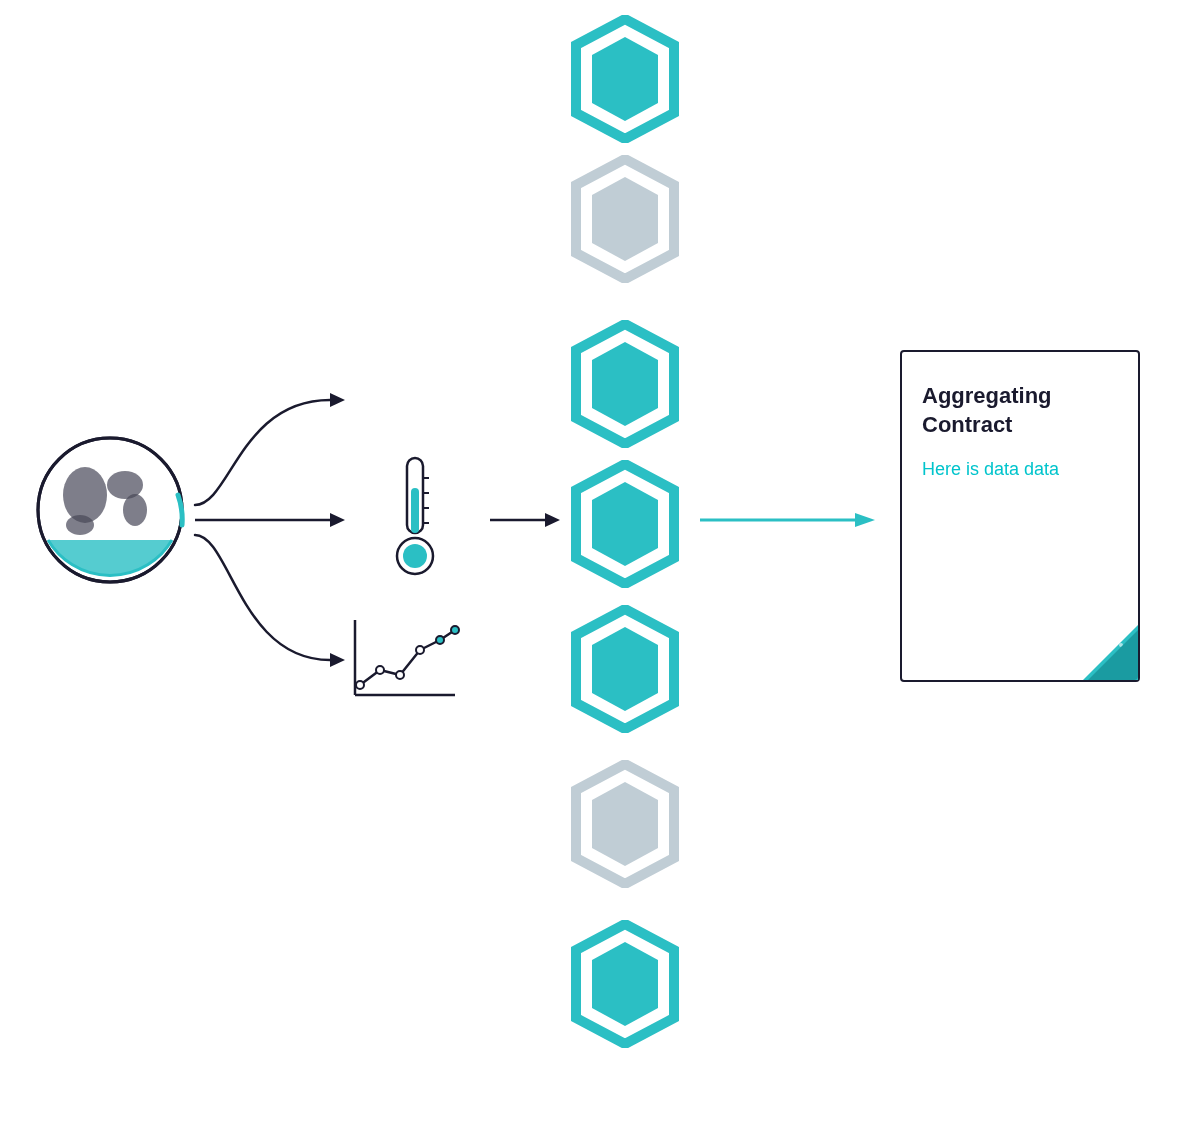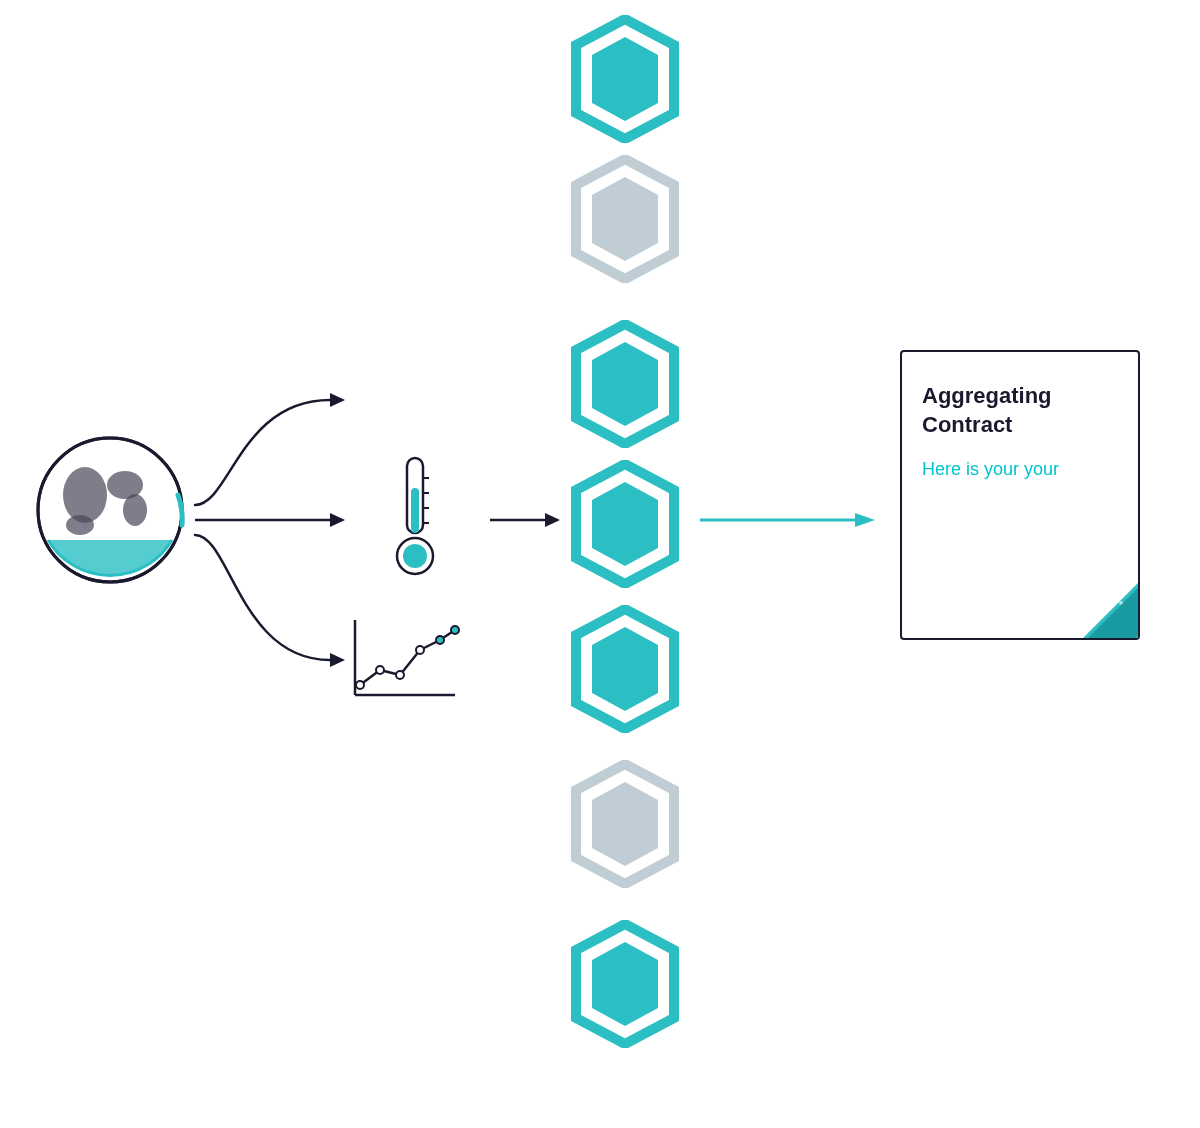--- a/index.html
+++ b/index.html
@@ -30,21 +30,21 @@
     .data-source {
       position: absolute;
     }
 
     
     .contract-box {
       position: absolute;
       right: 60px;
       top: 350px;
       width: 240px;
-      height: 290px;
+      height: 332px;
       border: 2.5px solid #1a1a2e;
       background: #fff;
       border-radius: 4px;
     }
     .contract-box::after {
       content: '';
       position: absolute;
       bottom: 0;
       right: 0;
       width: 50px;
@@ -202,21 +202,21 @@
 
   <div style="position:absolute; left:570px; top:920px;">
     <svg width="110" height="128" viewBox="0 0 110 128" xmlns="http://www.w3.org/2000/svg">
       <polygon points="55,4 104,30 104,98 55,124 6,98 6,30" fill="white" stroke="#2bbfc4" stroke-width="10"></polygon>
       <polygon points="55,22 88,40 88,88 55,106 22,88 22,40" fill="#2bbfc4"></polygon>
     </svg>
   </div>
 
   <div class="contract-box">
     <div class="contract-title">Aggregating Contract</div>
-    <div class="contract-data">Here is your your</div>
+    <div class="contract-data">Here is data data</div>
 
     <svg style="position:absolute;bottom:0;right:0;width:55px;height:55px;" viewBox="0 0 55 55" xmlns="http://www.w3.org/2000/svg">
       <polygon points="55,0 55,55 0,55" fill="#2bbfc4"></polygon>
 
       <circle cx="38" cy="20" r="2" fill="white" opacity="0.6"></circle>
       <circle cx="46" cy="20" r="2" fill="white" opacity="0.6"></circle>
       <circle cx="38" cy="28" r="2" fill="white" opacity="0.6"></circle>
       <circle cx="46" cy="28" r="2" fill="white" opacity="0.6"></circle>
       <circle cx="42" cy="36" r="2" fill="white" opacity="0.6"></circle>
       <circle cx="50" cy="28" r="2" fill="white" opacity="0.6"></circle>

